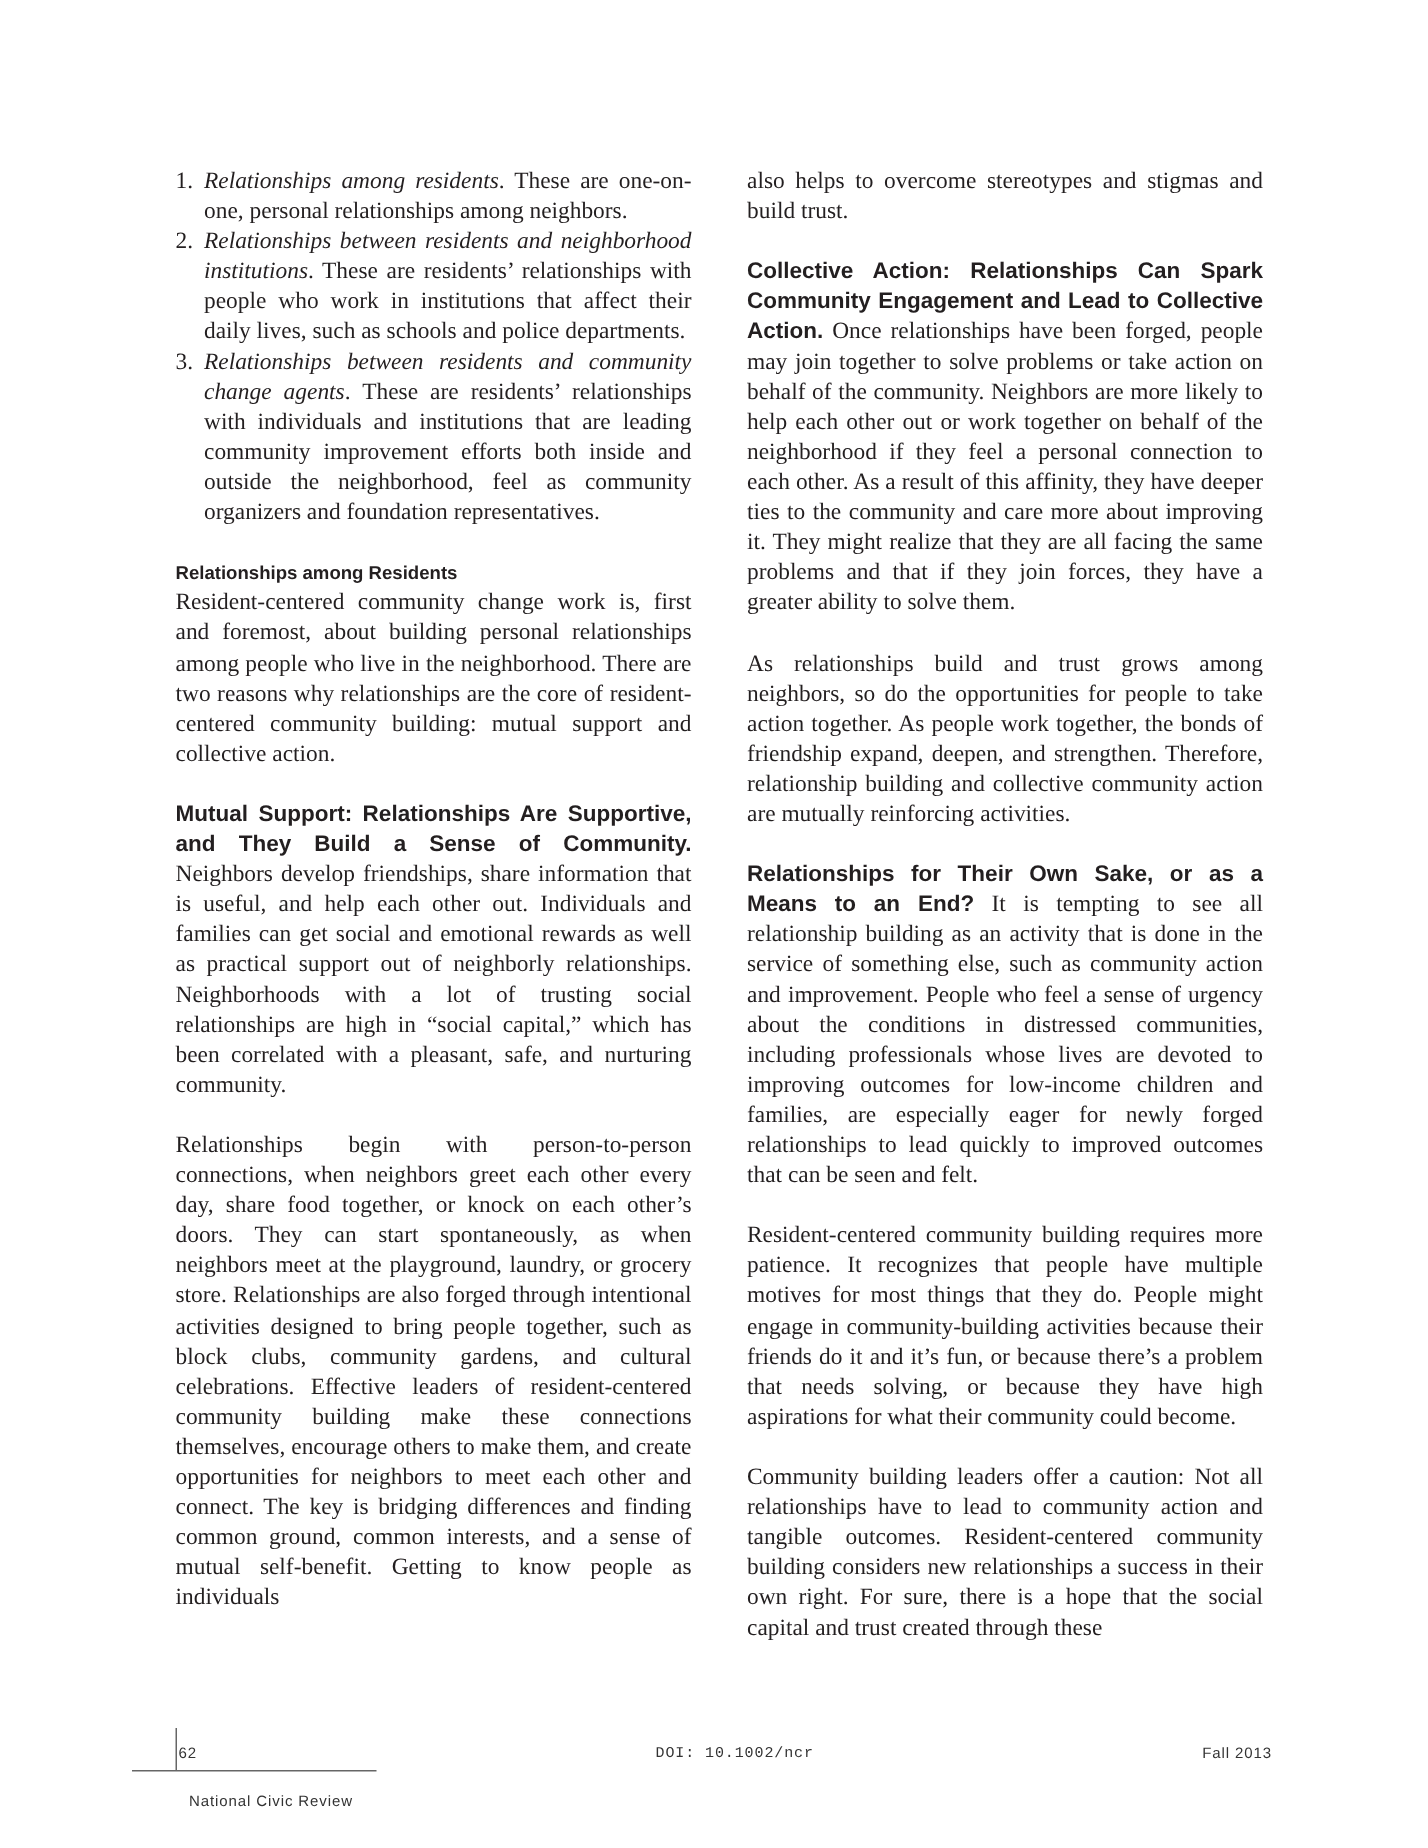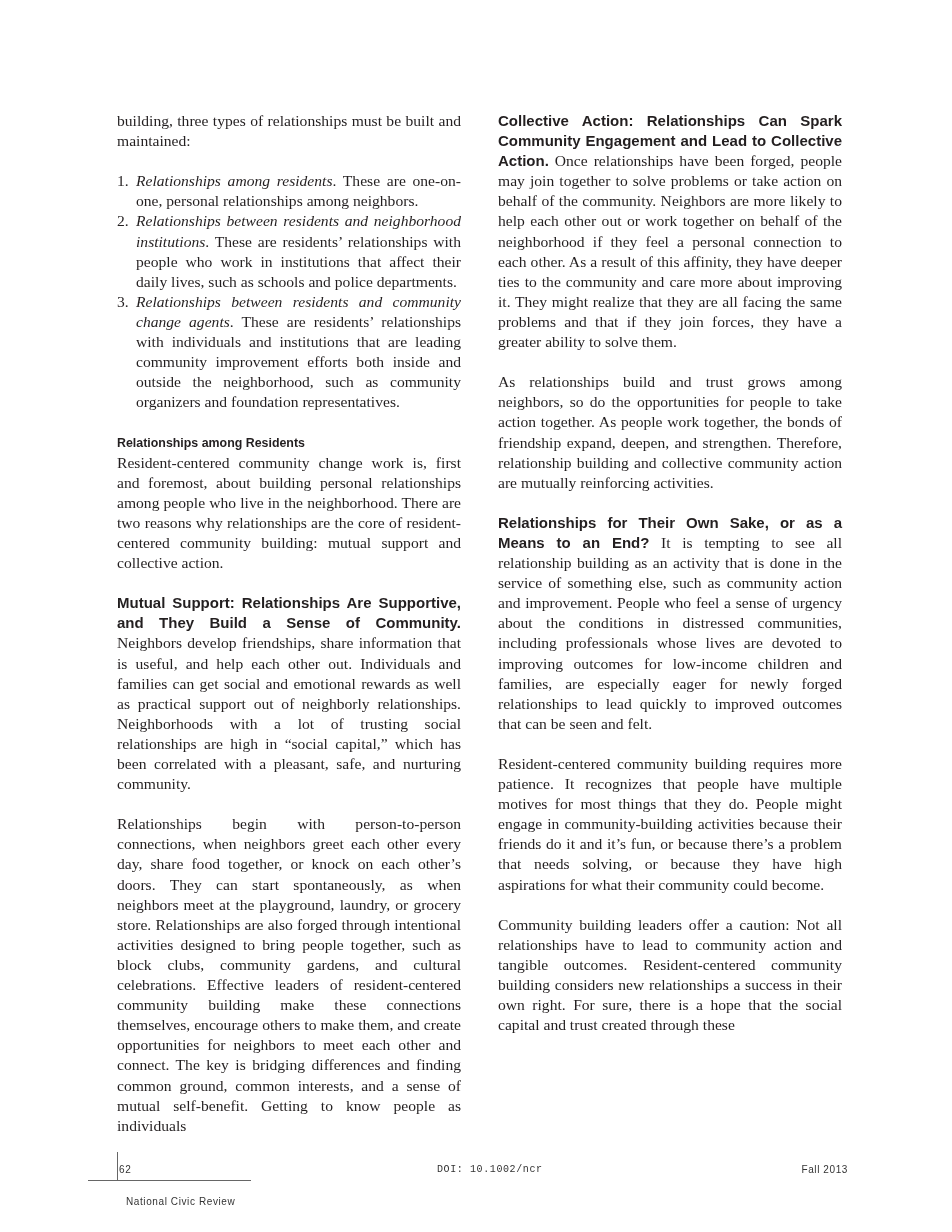--- a/index.html
+++ b/index.html
@@ -20,33 +20,33 @@
   .footer .hline { position: absolute; left: 0; top: 22px; width: 163px; height: 1px; background: #666; }
   .footer .pg { position: absolute; left: 7px; top: 6px; padding-left: 24px; }
   .footer .journal { position: absolute; left: 38px; top: 6px; margin-top: 32px; }
   .footer .doi { position: absolute; left: 349px; top: 6px; font-family: Liberation Mono, monospace; }
   .footer .issue { position: absolute; right: 0; top: 6px; }
 </style>
 </head>
 <body>
 
 <div class="col left">
-  <p>building, three types of relationships must be built and maintained:</p>
   <ol>
     <li><span class="num">1.</span><em>Relationships among residents</em><span>. These are one-on-one, personal relationships among neighbors.</span></li>
     <li><span class="num">2.</span><em>Relationships between residents and neighborhood institutions</em><span>. These are residents’ relationships with people who work in institutions that affect their daily lives, such as schools and police departments.</span></li>
-    <li><span class="num">3.</span><em>Relationships between residents and community change agents</em><span>. These are residents’ relationships with individuals and institutions that are leading community improvement efforts both inside and outside the neighborhood, such as community organizers and foundation representatives.</span></li>
+    <li><span class="num">3.</span><em>Relationships between residents and community change agents</em><span>. These are residents’ relationships with individuals and institutions that are leading community improvement efforts both inside and outside the neighborhood, feel as community organizers and foundation representatives.</span></li>
   </ol>
   <span class="sub">Relationships among Residents</span>
   <p>Resident-centered community change work is, first and foremost, about building personal relationships among people who live in the neighborhood. There are two reasons why relationships are the core of resident-centered community building: mutual support and collective action.</p>
   <p><span class="h">Mutual Support: Relationships Are Supportive, and They Build a Sense of Community.</span><span> Neighbors develop friendships, share information that is useful, and help each other out. Individuals and families can get social and emotional rewards as well as practical support out of neighborly relationships. Neighborhoods with a lot of trusting social relationships are high in “social capital,” which has been correlated with a pleasant, safe, and nurturing community.</span></p>
   <p class="tight">Relationships begin with person-to-person connections, when neighbors greet each other every day, share food together, or knock on each other’s doors. They can start spontaneously, as when neighbors meet at the playground, laundry, or grocery store. Relationships are also forged through intentional activities designed to bring people together, such as block clubs, community gardens, and cultural celebrations. Effective leaders of resident-centered community building make these connections themselves, encourage others to make them, and create opportunities for neighbors to meet each other and connect. The key is bridging differences and finding common ground, common interests, and a sense of mutual self-benefit. Getting to know people as individuals</p>
 </div>
 
 <div class="col right">
+  <p>also helps to overcome stereotypes and stigmas and build trust.</p>
   <p><span class="h">Collective Action: Relationships Can Spark Community Engagement and Lead to Collective Action.</span><span> Once relationships have been forged, people may join together to solve problems or take action on behalf of the community. Neighbors are more likely to help each other out or work together on behalf of the neighborhood if they feel a personal connection to each other. As a result of this affinity, they have deeper ties to the community and care more about improving it. They might realize that they are all facing the same problems and that if they join forces, they have a greater ability to solve them.</span></p>
   <p>As relationships build and trust grows among neighbors, so do the opportunities for people to take action together. As people work together, the bonds of friendship expand, deepen, and strengthen. Therefore, relationship building and collective community action are mutually reinforcing activities.</p>
   <p><span class="h">Relationships for Their Own Sake, or as a Means to an End?</span><span> It is tempting to see all relationship building as an activity that is done in the service of something else, such as community action and improvement. People who feel a sense of urgency about the conditions in distressed communities, including professionals whose lives are devoted to improving outcomes for low-income children and families, are especially eager for newly forged relationships to lead quickly to improved outcomes that can be seen and felt.</span></p>
   <p>Resident-centered community building requires more patience. It recognizes that people have multiple motives for most things that they do. People might engage in community-building activities because their friends do it and it’s fun, or because there’s a problem that needs solving, or because they have high aspirations for what their community could become.</p>
   <p class="tight">Community building leaders offer a caution: Not all relationships have to lead to community action and tangible outcomes. Resident-centered community building considers new relationships a success in their own right. For sure, there is a hope that the social capital and trust created through these</p>
 </div>
 
 <div class="footer">
   <div class="vline"></div>
   <div class="hline"></div>

